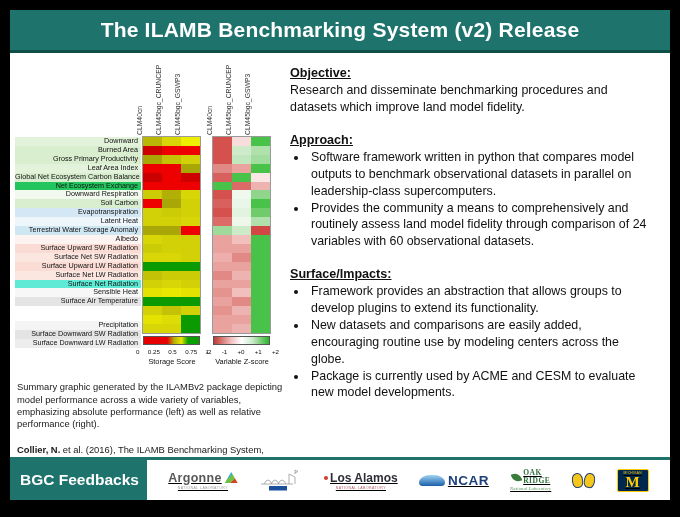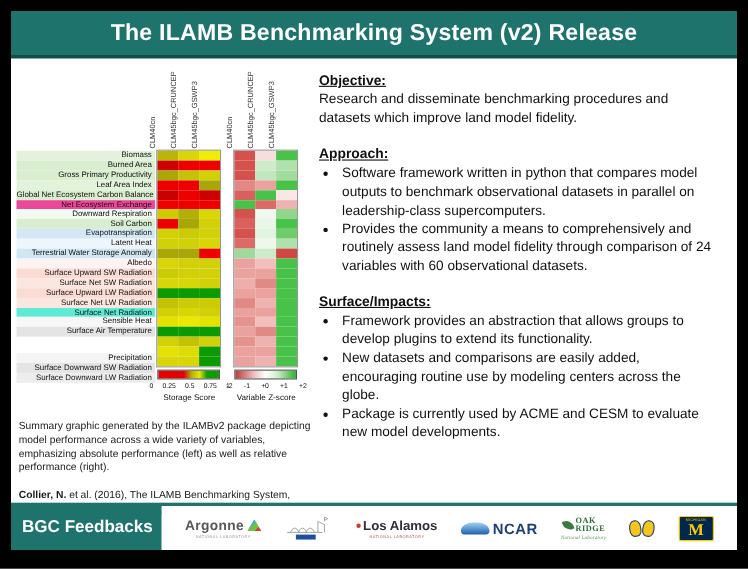--- a/index.html
+++ b/index.html
@@ -43,21 +43,21 @@
   .section ul{margin:0;padding-left:18px;list-style:disc;}
   .section li{margin:0;padding-left:3px;}
 
   
   .footer-line{position:absolute;left:0;top:447px;width:100%;height:3px;background:#1E736D;}
   .bgc-box{position:absolute;left:0;top:450px;width:137px;height:40px;background:#1E736D;color:#fff;
            font-size:15.5px;font-weight:700;display:flex;align-items:center;
            padding-left:10px;box-sizing:border-box;}
   .logos{position:absolute;left:137px;top:450px;width:523px;height:40px;background:#fff;
          display:flex;align-items:center;justify-content:space-evenly;}
-  .logo{display:flex;flex-direction:column;align-items:center;}
+  .logo{display:flex;flex-direction:column;align-items:center;text-decoration:underline;}
   .arg-row,.la-row,.or-row{display:flex;align-items:center;}
   .arg-text{font-size:12.5px;color:#58585A;font-weight:600;letter-spacing:.3px;}
   .arg-mark{width:13px;height:11px;margin-left:3px;display:inline-block;
             background:linear-gradient(135deg,#39A9DC 0 40%,#71BF44 40% 70%,#D64123 70% 100%);
             clip-path:polygon(50% 0,100% 100%,0 100%);}
   .microtext{font-size:3.5px;color:#9a9a9a;letter-spacing:.45px;text-align:center;margin-top:1px;}
   .microtext.red{color:#B4575D;}
   .microtext.green{color:#4C8F4C;font-style:italic;font-family:"Liberation Serif",serif;
                    font-size:4.5px;letter-spacing:.2px;}
   .la-dot{width:4px;height:4px;border-radius:50%;background:#D43A2F;margin-right:2px;}
@@ -92,26 +92,26 @@
 
   <div class="figure">
     <div class="colhead" style="left:132px">CLM40cn</div>
     <div class="colhead" style="left:151px">CLM45bgc_CRUNCEP</div>
     <div class="colhead" style="left:170px">CLM45bgc_GSWP3</div>
     <div class="colhead" style="left:202px">CLM40cn</div>
     <div class="colhead" style="left:221px">CLM45bgc_CRUNCEP</div>
     <div class="colhead" style="left:240px">CLM45bgc_GSWP3</div>
 
     <div id="row-labels">
-        <div class="rowlabel" style="background: rgb(227, 242, 219);">Biomass</div>
+        <div class="rowlabel" style="background: rgb(227, 242, 219);">Downward</div>
         <div class="rowlabel" style="background: rgb(217, 237, 207); text-align: right;">Burned Area</div>
         <div class="rowlabel" style="background: rgb(217, 237, 207);">Gross Primary Productivity</div>
         <div class="rowlabel" style="background: rgb(227, 242, 219);">Leaf Area Index</div>
         <div class="rowlabel" style="background: rgb(217, 237, 207);">Global Net Ecosystem Carbon Balance</div>
-        <div class="rowlabel" style="background: #ec4899;">Net Ecosystem Exchange</div>
+        <div class="rowlabel" style="background: #22c55e;">Net Ecosystem Exchange</div>
         <div class="rowlabel" style="background: rgb(242, 249, 238);">Downward Respiration</div>
         <div class="rowlabel" style="background: rgb(217, 237, 207);">Soil Carbon</div>
         <div class="rowlabel" style="background: rgb(211, 232, 244);">Evapotranspiration</div>
         <div class="rowlabel" style="background: rgb(238, 246, 251);">Latent Heat</div>
         <div class="rowlabel" style="background: rgb(207, 230, 243);">Terrestrial Water Storage Anomaly</div>
         <div class="rowlabel" style="background: rgb(253, 243, 240);">Albedo</div>
         <div class="rowlabel" style="background: rgb(250, 220, 212);">Surface Upward SW Radiation</div>
         <div class="rowlabel" style="background: rgb(252, 230, 224);">Surface Net SW Radiation</div>
         <div class="rowlabel" style="background: rgb(250, 220, 212);">Surface Upward LW Radiation</div>
         <div class="rowlabel" style="background: rgb(252, 230, 224);">Surface Net LW Radiation</div>

